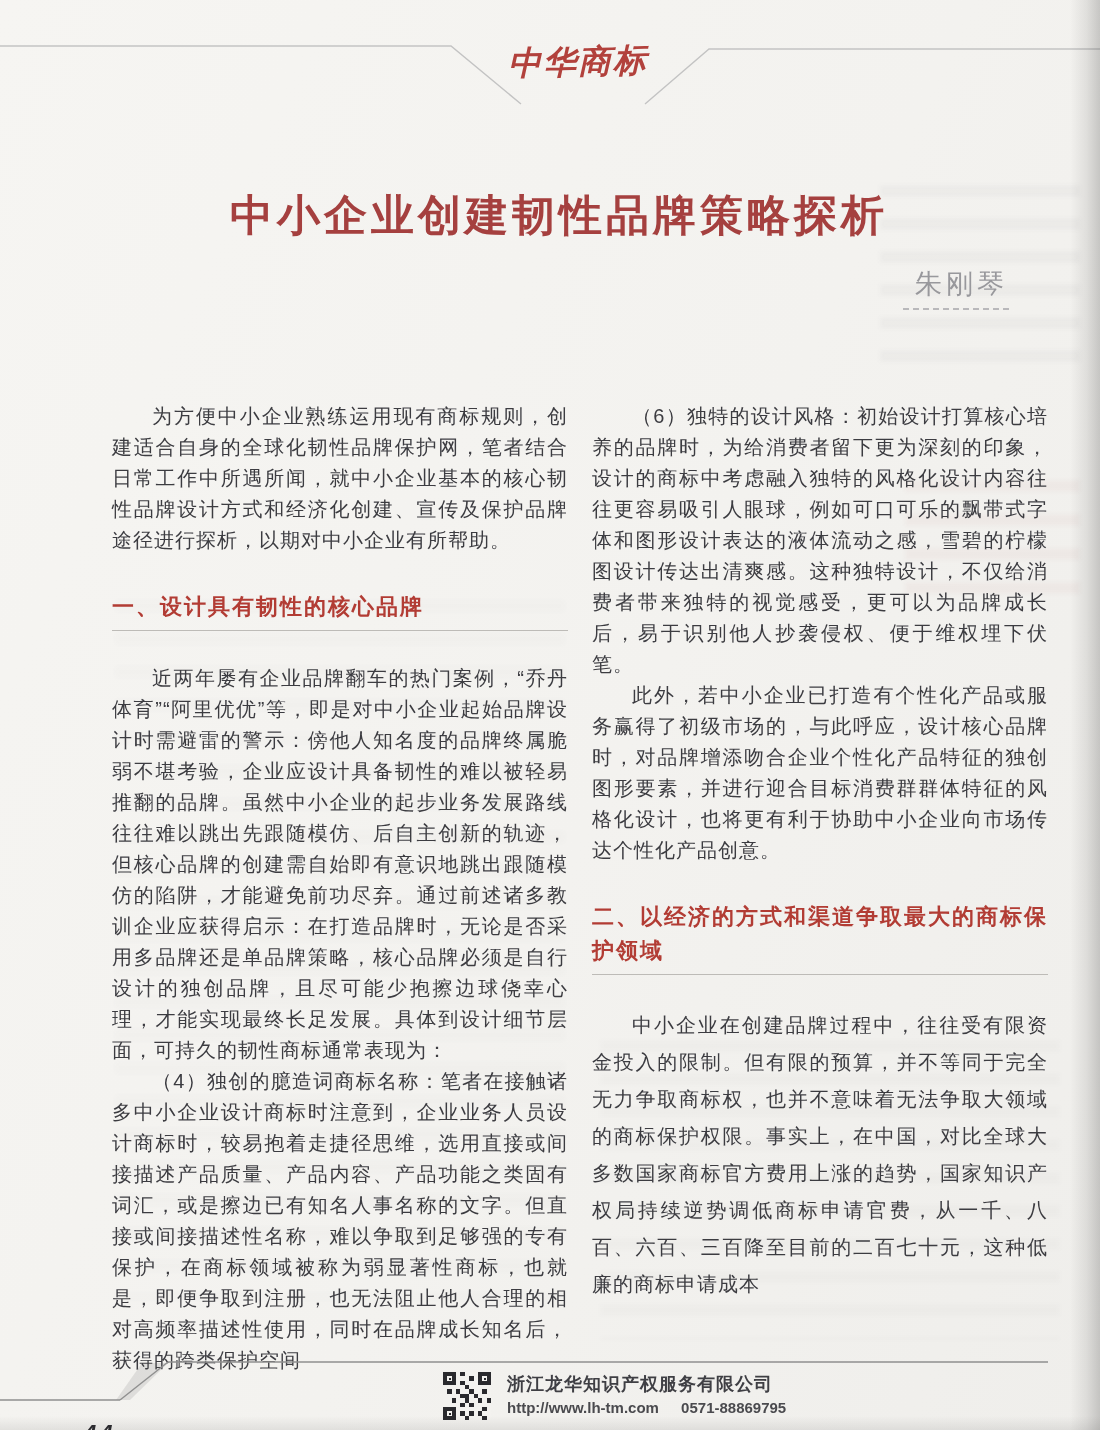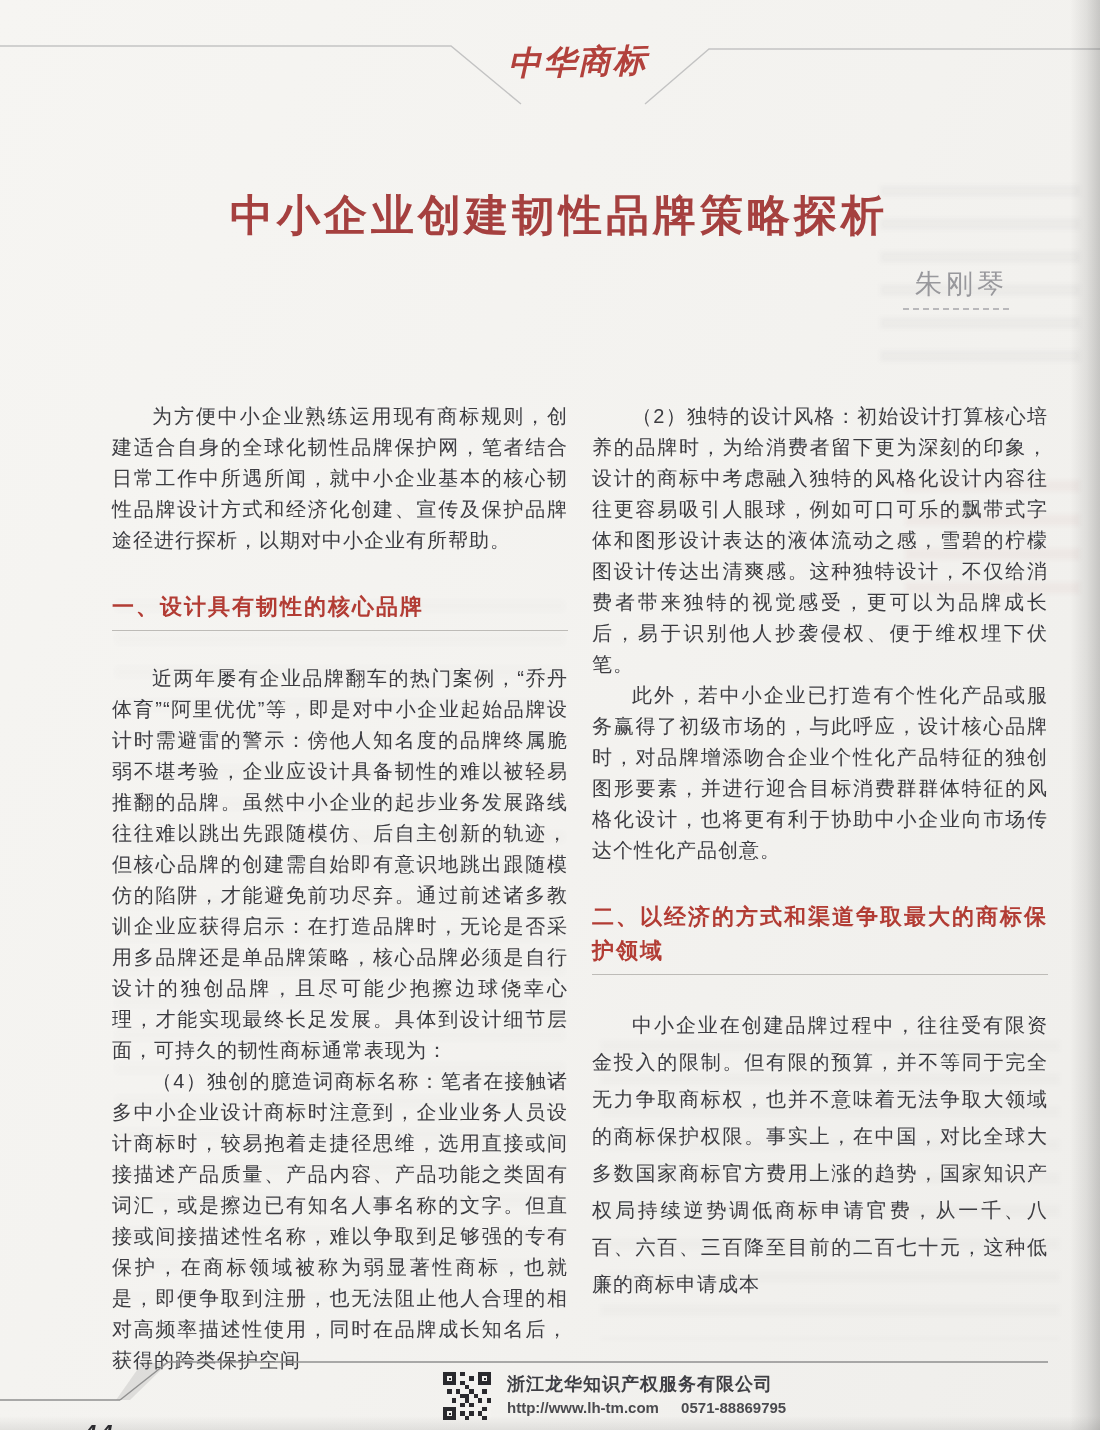--- a/index.html
+++ b/index.html
@@ -153,21 +153,21 @@
   <div class="author-underline"></div>
 
   <div class="col col-left">
     <p class="body indent">为方便中小企业熟练运用现有商标规则，创建适合自身的全球化韧性品牌保护网，笔者结合日常工作中所遇所闻，就中小企业基本的核心韧性品牌设计方式和经济化创建、宣传及保护品牌途径进行探析，以期对中小企业有所帮助。</p>
     <h2 class="sec">一、设计具有韧性的核心品牌</h2>
     <p class="body indent">近两年屡有企业品牌翻车的热门案例，“乔丹体育”“阿里优优”等，即是对中小企业起始品牌设计时需避雷的警示：傍他人知名度的品牌终属脆弱不堪考验，企业应设计具备韧性的难以被轻易推翻的品牌。虽然中小企业的起步业务发展路线往往难以跳出先跟随模仿、后自主创新的轨迹，但核心品牌的创建需自始即有意识地跳出跟随模仿的陷阱，才能避免前功尽弃。通过前述诸多教训企业应获得启示：在打造品牌时，无论是否采用多品牌还是单品牌策略，核心品牌必须是自行设计的独创品牌，且尽可能少抱擦边球侥幸心理，才能实现最终长足发展。具体到设计细节层面，可持久的韧性商标通常表现为：</p>
     <p class="body indent">（4）独创的臆造词商标名称：笔者在接触诸多中小企业设计商标时注意到，企业业务人员设计商标时，较易抱着走捷径思维，选用直接或间接描述产品质量、产品内容、产品功能之类固有词汇，或是擦边已有知名人事名称的文字。但直接或间接描述性名称，难以争取到足够强的专有保护，在商标领域被称为弱显著性商标，也就是，即便争取到注册，也无法阻止他人合理的相对高频率描述性使用，同时在品牌成长知名后，获得的跨类保护空间</p>
   </div>
 
   <div class="col col-right">
-    <p class="body indent">（2）独特的设计风格：初始设计打算核心培养的品牌时，为给消费者留下更为深刻的印象，设计的商标中考虑融入独特的风格化设计内容往往更容易吸引人眼球，例如可口可乐的飘带式字体和图形设计表达的液体流动之感，雪碧的柠檬图设计传达出清爽感。这种独特设计，不仅给消费者带来独特的视觉感受，更可以为品牌成长后，易于识别他人抄袭侵权、便于维权埋下伏笔。</p>
+    <p class="body indent">（6）独特的设计风格：初始设计打算核心培养的品牌时，为给消费者留下更为深刻的印象，设计的商标中考虑融入独特的风格化设计内容往往更容易吸引人眼球，例如可口可乐的飘带式字体和图形设计表达的液体流动之感，雪碧的柠檬图设计传达出清爽感。这种独特设计，不仅给消费者带来独特的视觉感受，更可以为品牌成长后，易于识别他人抄袭侵权、便于维权埋下伏笔。</p>
     <p class="body indent">此外，若中小企业已打造有个性化产品或服务赢得了初级市场的，与此呼应，设计核心品牌时，对品牌增添吻合企业个性化产品特征的独创图形要素，并进行迎合目标消费群群体特征的风格化设计，也将更有利于协助中小企业向市场传达个性化产品创意。</p>
     <h2 class="sec">二、以经济的方式和渠道争取最大的商标保护领域</h2>
     <p class="body indent loose">中小企业在创建品牌过程中，往往受有限资金投入的限制。但有限的预算，并不等同于完全无力争取商标权，也并不意味着无法争取大领域的商标保护权限。事实上，在中国，对比全球大多数国家商标官方费用上涨的趋势，国家知识产权局持续逆势调低商标申请官费，从一千、八百、六百、三百降至目前的二百七十元，这种低廉的商标申请成本</p>
   </div>
 
   <svg class="footer-lines" width="1100" height="70" viewBox="0 0 1100 70">
     <polygon points="142,13 168,13 130,50 116,50" fill="rgba(80,80,80,0.13)"></polygon>
     <path d="M168,12 H1048" stroke="#8f8f8f" stroke-width="1.4" fill="none"></path>
     <path d="M120,50 L168,12" stroke="#8f8f8f" stroke-width="1.4" fill="none"></path>
     <path d="M0,50 H120" stroke="#8f8f8f" stroke-width="1.4" fill="none"></path>

